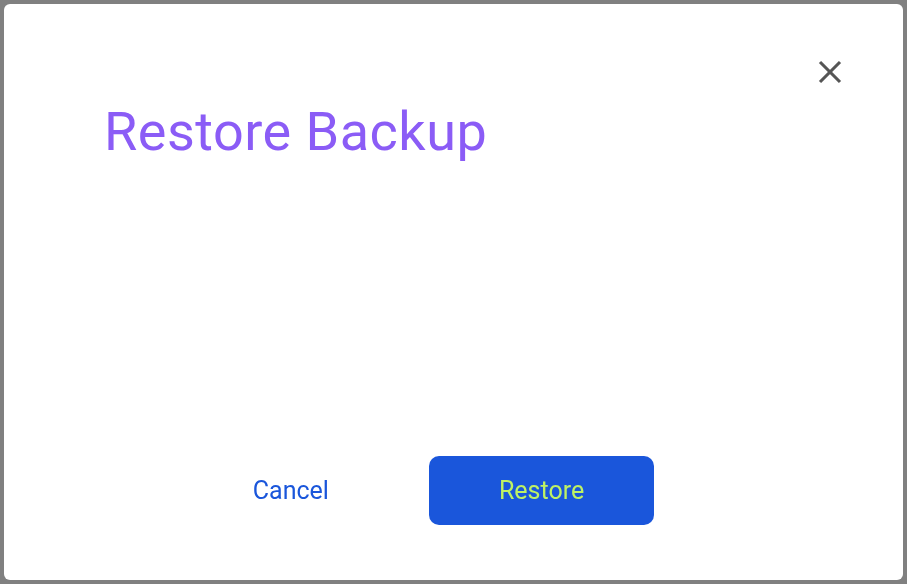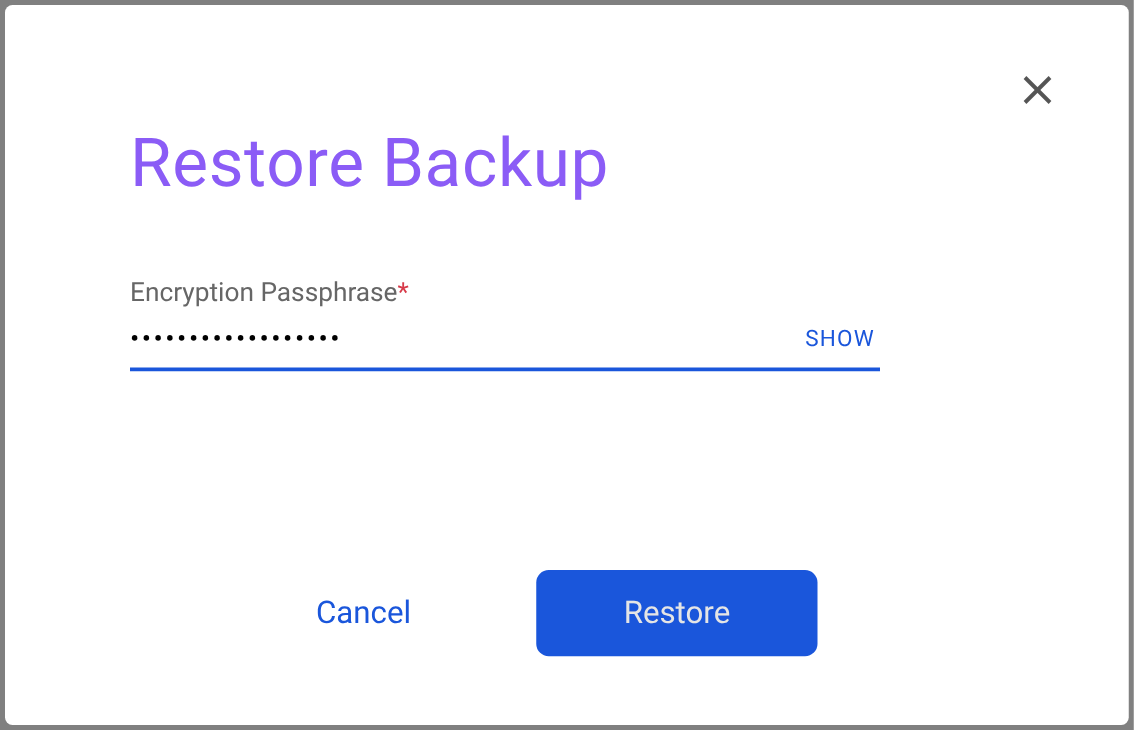--- a/index.html
+++ b/index.html
@@ -103,21 +103,21 @@
       border: none;
       color: #1a56db;
       font-size: 25px;
       font-weight: 400;
       cursor: pointer;
       font-family: inherit;
     }
     .restore-btn {
       background: #1a56db;
       border: none;
-      color: #e5e5e5;
+      color: #bef264;
       font-size: 25px;
       font-weight: 400;
       cursor: pointer;
       font-family: inherit;
       padding: 20px 70px;
       border-radius: 10px;
     }
   </style>
 </head>
 <body>
@@ -126,28 +126,19 @@
 
   <div class="close-btn">
     <svg viewBox="0 0 24 24" fill="none">
       <line x1="4" y1="4" x2="20" y2="20"></line>
       <line x1="20" y1="4" x2="4" y2="20"></line>
     </svg>
   </div>
 
   <h1 class="dialog-title">Restore Backup</h1>
 
-  <div class="field-group">
-    <label class="field-label">
-      <span>Encryption Passphrase</span><span class="required-asterisk">*</span>
-    </label>
-    <div class="input-row">
-      <input type="text" class="password-input" value="••••••••••••••••••" style="">
-      <button class="show-btn">SHOW</button>
-    </div>
-  </div>
 
   <div class="button-row">
     <button class="cancel-btn">Cancel</button>
     <button class="restore-btn">Restore</button>
   </div>
 
 </div>
 
 </body></html>

